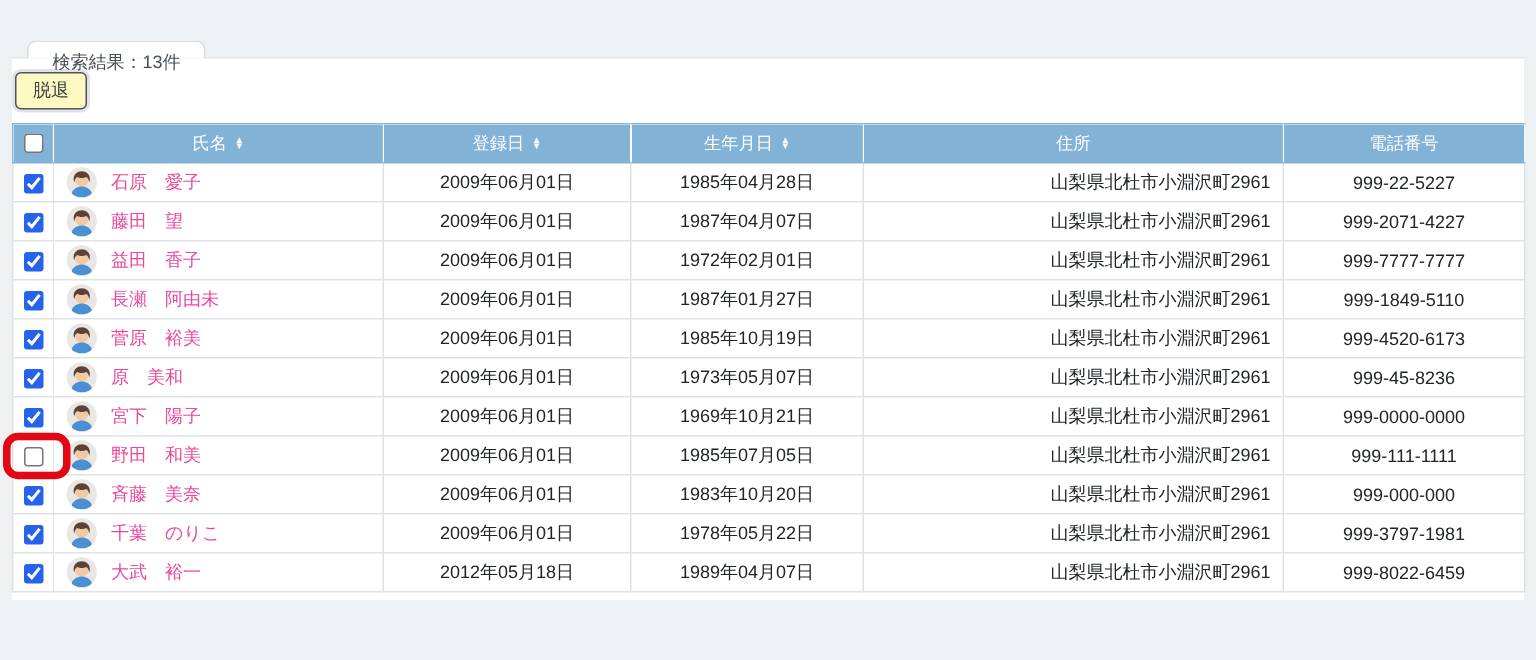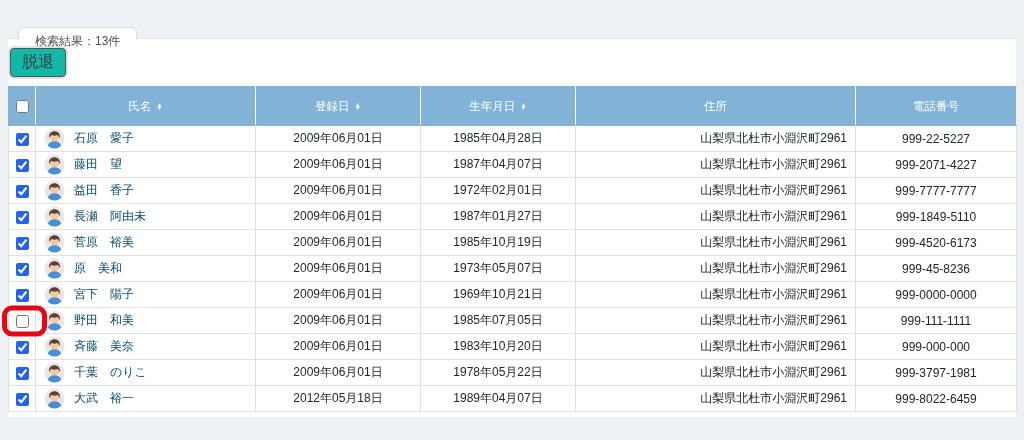--- a/index.html
+++ b/index.html
@@ -31,60 +31,60 @@
   
   .panel {
     background:#fff;
     border-top:1px solid #e2e6ea;
     padding:9px 0 5px 0;
     position:relative;
   }
 
   .btn-withdraw {
     margin:0 0 9px 2px;
-    background:#14b8a6;
+    background:#fef9c3;
     border:1px solid #4d555b;
     border-radius:4px;
     box-shadow:0 0 0 2px #dfe3e7;
     padding:3px 11px;
-    font-size:16px;
+    font-size:12px;
     color:#343a40;
     font-family:inherit;
     cursor:pointer;
   }
 
   
   table { width:100%; border-collapse:collapse; table-layout:fixed; }
   th, td { border:1px solid #dee2e6; overflow:hidden; white-space:nowrap; }
   thead th {
     background:#82b3d6;
     color:#ffffff;
     font-weight:400;
     font-size:11.5px;
     text-align:center;
-    height:39px;
+    height:26px;
     padding:2px 4px;
     border-color:#82b3d6;
     border-right-color:rgba(255,255,255,.25);
   }
   thead th.sortable { cursor:pointer; }
   tbody td { height:25px; padding:2px 8px; text-align:center; background:#fff; }
   col.c-check { width:27px; }
   col.c-name  { width:220px; }
   col.c-reg   { width:165px; }
   col.c-birth { width:155px; }
   col.c-addr  { width:280px; }
   col.c-phone { width:161px; }
 
   td.cell-check { position:relative; text-align:center; padding:2px; overflow:visible; }
   input[type="checkbox"] { width:13px; height:13px; accent-color:#2563eb; vertical-align:middle; cursor:pointer; }
 
   td.cell-name { text-align:left; }
   .name-wrap { display:flex; align-items:center; gap:9px; }
-  .name-link { color:#0c4a6e; cursor:pointer; }
+  .name-link { color:#ec4899; cursor:pointer; }
   td.cell-addr { text-align:right; }
 
   
   .sort-icon {
     display:inline-flex; flex-direction:column;
     margin-left:5px; vertical-align:middle;
     font-size:6.5px; line-height:.6; color:#f2f8fc;
   }
   .sort-icon::before { content:"\25B2"; }
   .sort-icon::after  { content:"\25BC"; }

